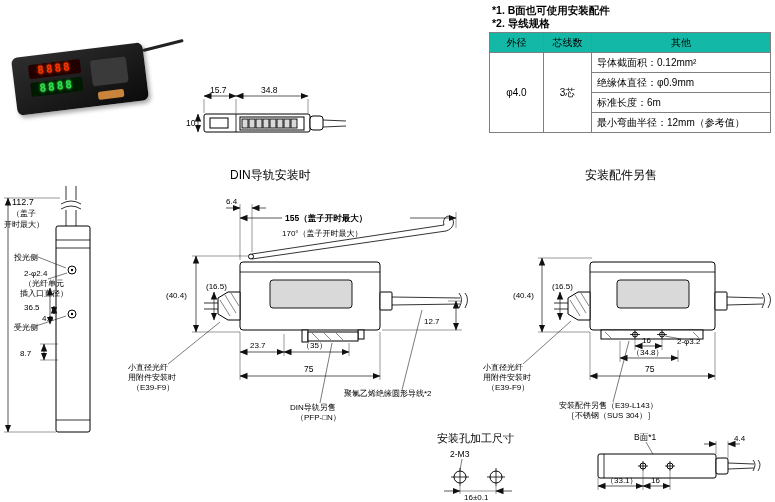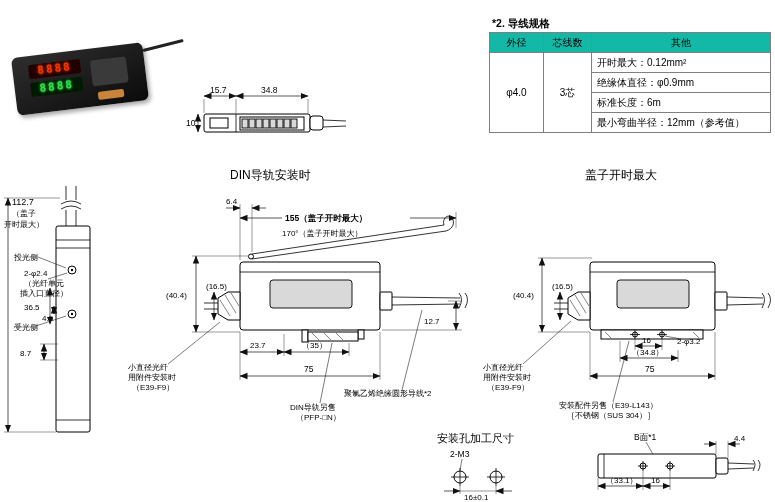--- a/index.html
+++ b/index.html
@@ -76,55 +76,56 @@
         <rect class="olg" x="80" y="33" width="6" height="9"></rect>
         <rect class="olg" x="87" y="33" width="6" height="9"></rect>
         <rect class="olg" x="94" y="33" width="6" height="9"></rect>
         <rect class="olg" x="101" y="33" width="6" height="9"></rect>
       <rect class="ol" x="120" y="30" width="13" height="14" rx="3"></rect>
       <line class="ln2" x1="133" y1="34" x2="156" y2="35"></line>
       <line class="ln2" x1="133" y1="41" x2="156" y2="40"></line>
     </g>
   </svg>
 
+  <div class="abs note" style="left:492px;top:4px">*1. B面也可使用安装配件</div>
   <div class="abs note" style="left:492px;top:17px">*2. 导线规格</div>
 
   <table class="spec abs" style="left:489px;top:32px;width:282px">
     <colgroup>
         <col style="width:54px">
         <col style="width:48px">
         <col>
       </colgroup>
     <thead>
       <tr>
         <th>外径</th>
         <th>芯线数</th>
         <th>其他</th>
       </tr>
     </thead>
     <tbody>
       <tr>
         <td class="c" rowspan="4">φ4.0</td>
         <td class="c" rowspan="4">3芯</td>
-        <td>开时最大：0.12mm²</td>
+        <td>导体截面积：0.12mm²</td>
       </tr>
       <tr>
           <td>绝缘体直径：φ0.9mm</td>
         </tr>
       <tr>
           <td>标准长度：6m</td>
         </tr>
       <tr>
           <td>最小弯曲半径：12mm（参考值）</td>
         </tr>
     </tbody>
   </table>
 
   <div class="abs sec-title" style="left:230px;top:167px;width:160px">DIN导轨安装时</div>
-  <div class="abs sec-title" style="left:585px;top:167px;width:130px">盖子开时最大</div>
+  <div class="abs sec-title" style="left:585px;top:167px;width:130px">安装配件另售</div>
 
   <svg class="abs" style="left:0px;top:184px" width="112" height="256" viewBox="0 0 112 256">
     <defs>
       <marker id="fv-a" viewBox="0 0 8 8" refX="7.5" refY="4" markerWidth="8" markerHeight="8" orient="auto-start-reverse" markerUnits="userSpaceOnUse">
           <path d="M0,0.8 L8,4 L0,7.2 Z" fill="#111"></path>
         </marker>
     </defs>
     <g>
       <line class="ln2" x1="66" y1="2" x2="66" y2="42"></line>
       <line class="ln2" x1="76" y1="2" x2="76" y2="42"></line>

